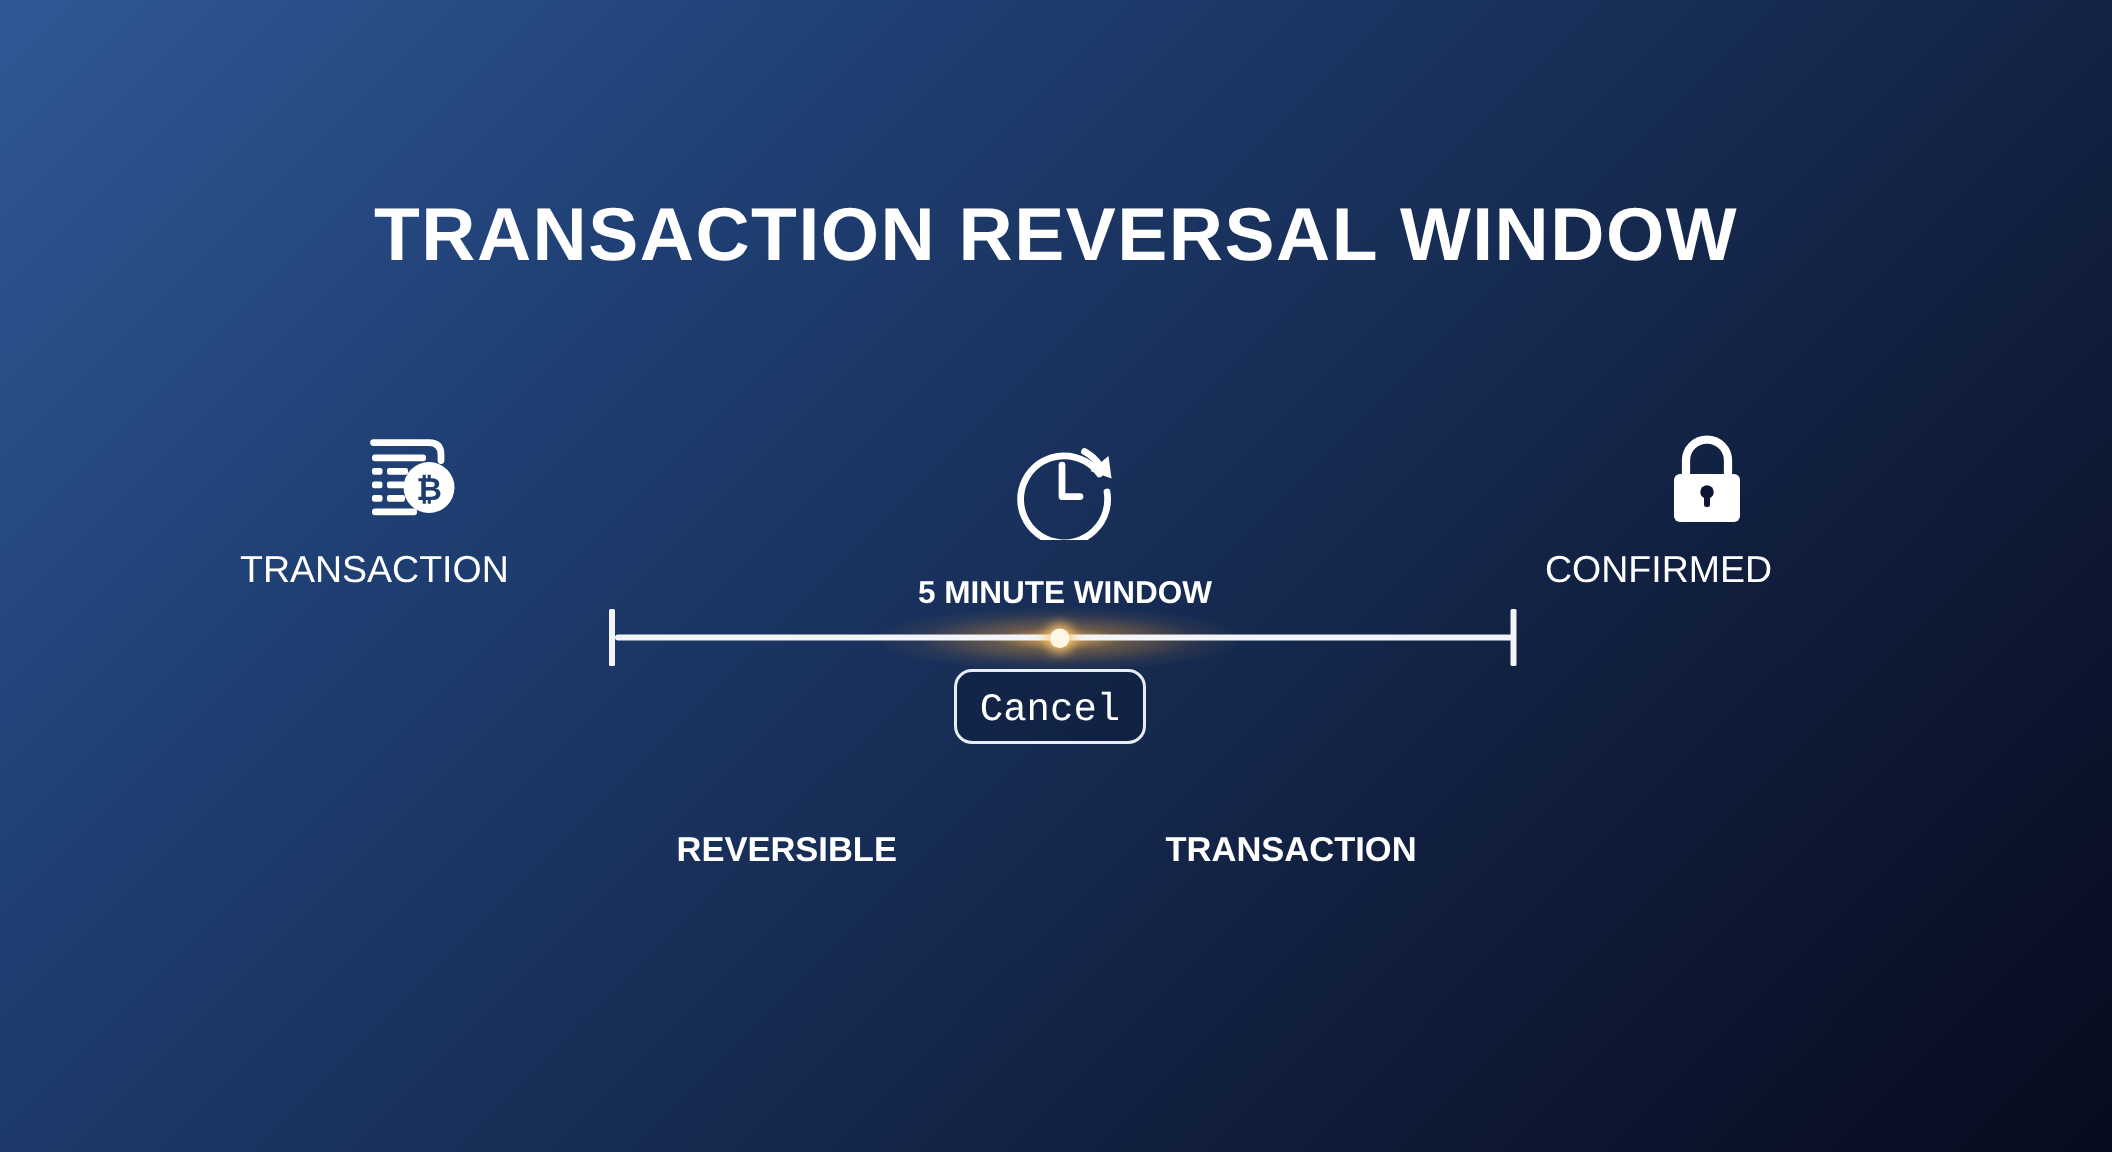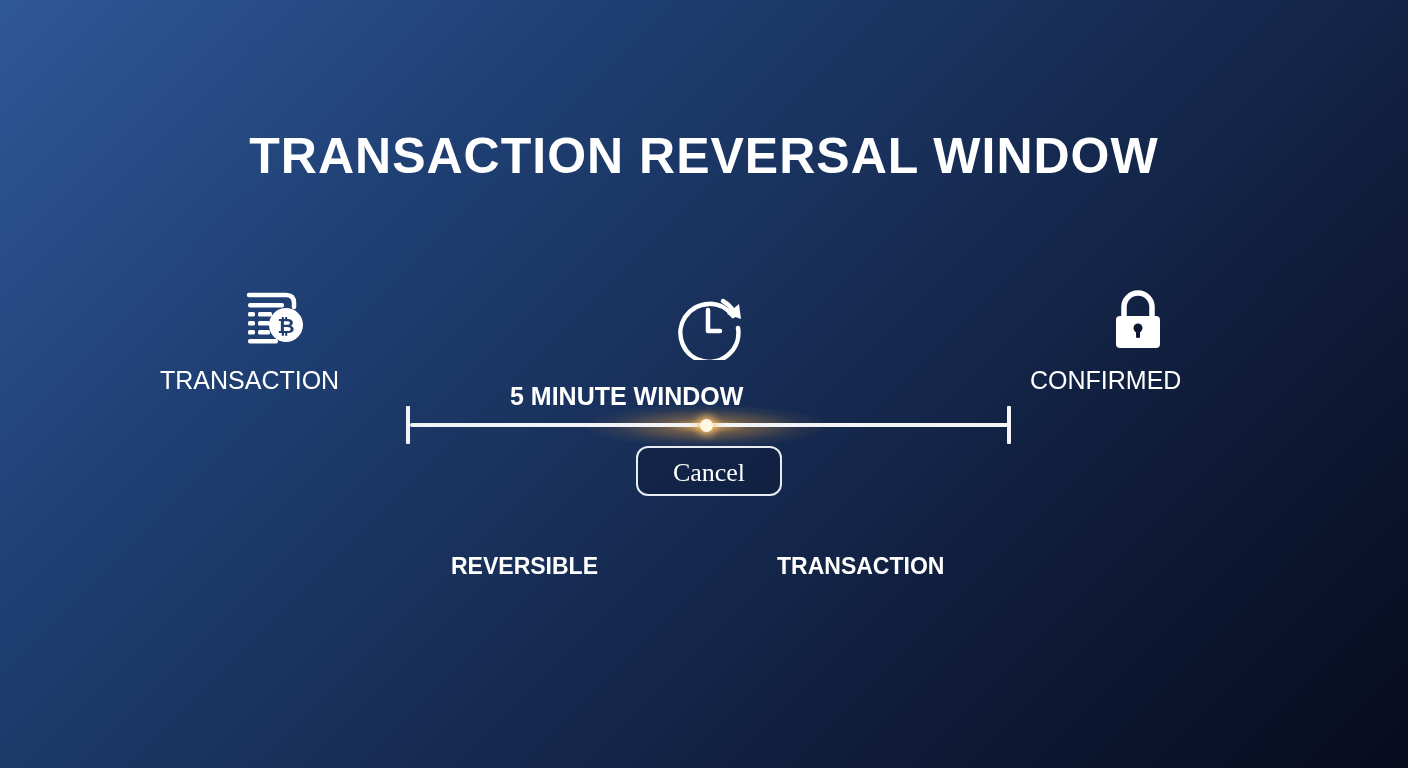--- a/index.html
+++ b/index.html
@@ -24,28 +24,28 @@
   .tick { width: 4px; height: 38px; background: #f2f4f8; top: 406px; border-radius: 1px; }
   .glow {
     left: 586px; top: 405px; width: 240px; height: 42px; border-radius: 50%;
     background: radial-gradient(ellipse at center, rgba(255,190,90,0.85) 0%, rgba(255,170,60,0.35) 25%, rgba(255,170,60,0.08) 55%, rgba(255,170,60,0) 75%);
   }
   .marker {
     left: 700px; top: 419px; width: 13px; height: 13px; border-radius: 50%;
     background: #fff7e6; box-shadow: 0 0 8px 3px rgba(255,200,110,0.9);
   }
   .window-label {
-    left: 510px; width: 400px; top: 378px; text-align: left;
-    font-size: 25px; font-weight: bold; line-height: 36px;
+    left: 510px; width: 400px; top: 378px; text-align: center;
+    font-size: 21px; font-weight: bold; line-height: 36px;
   }
   .cancel-btn {
-    left: 636px; top: 446px; width: 146px; height: 50px;
+    left: 636px; top: 446px; width: 128px; height: 50px;
     border: 2px solid #e8ecf3; border-radius: 12px; background: rgba(10,20,45,0.35);
     color: #ffffff; font-size: 26px; line-height: 50px; text-align: center;
-    font-family: Liberation Serif, serif; padding: 0; cursor: pointer;
+    font-family: Liberation Mono, monospace; padding: 0; cursor: pointer;
   }
   .phase { font-size: 23px; font-weight: bold; line-height: 34px; }
 </style>
 </head>
 <body>
 
 <div class="abs title">TRANSACTION REVERSAL WINDOW</div>
 
 <div class="abs icon" style="left:240px; top:287px;">
   <svg width="70" height="70" viewBox="0 0 70 70">

